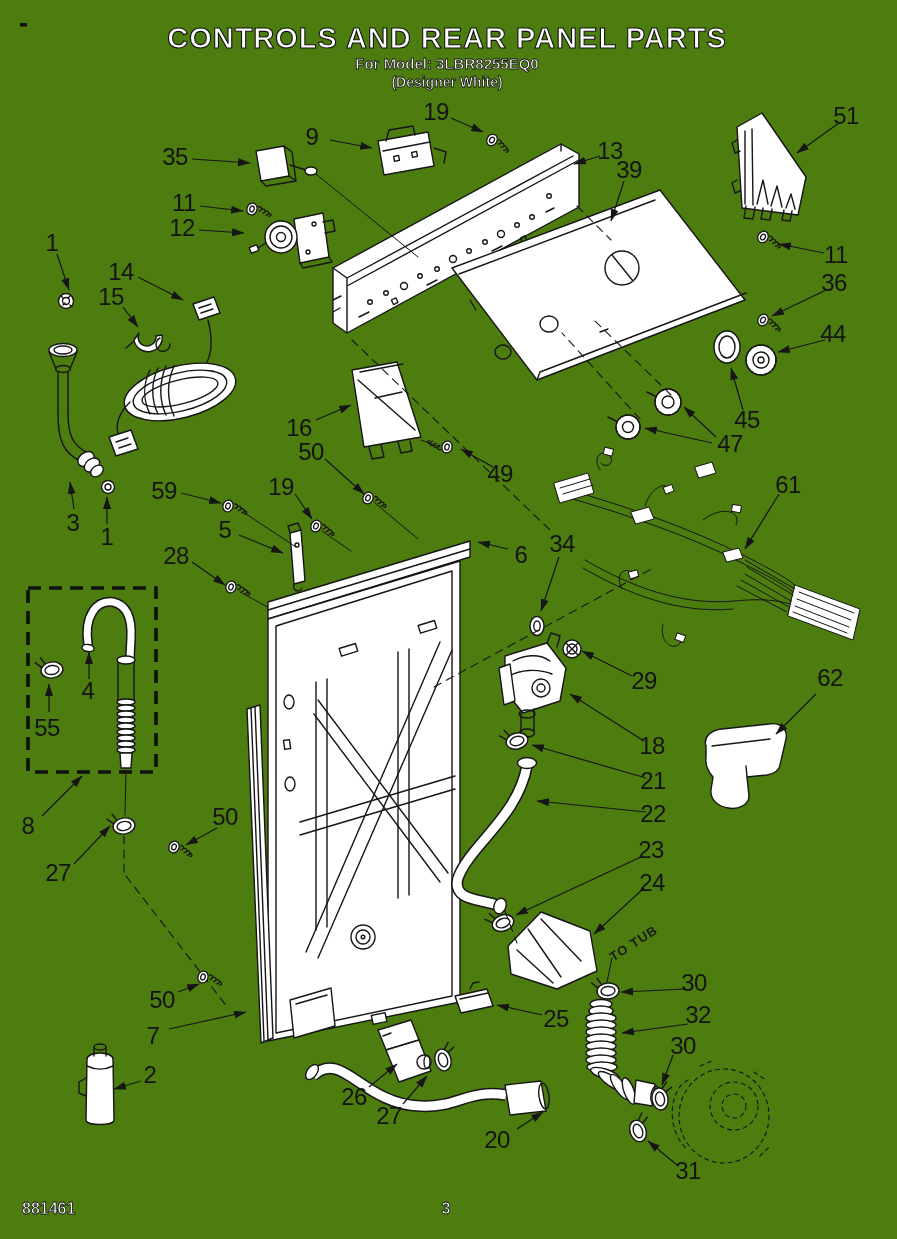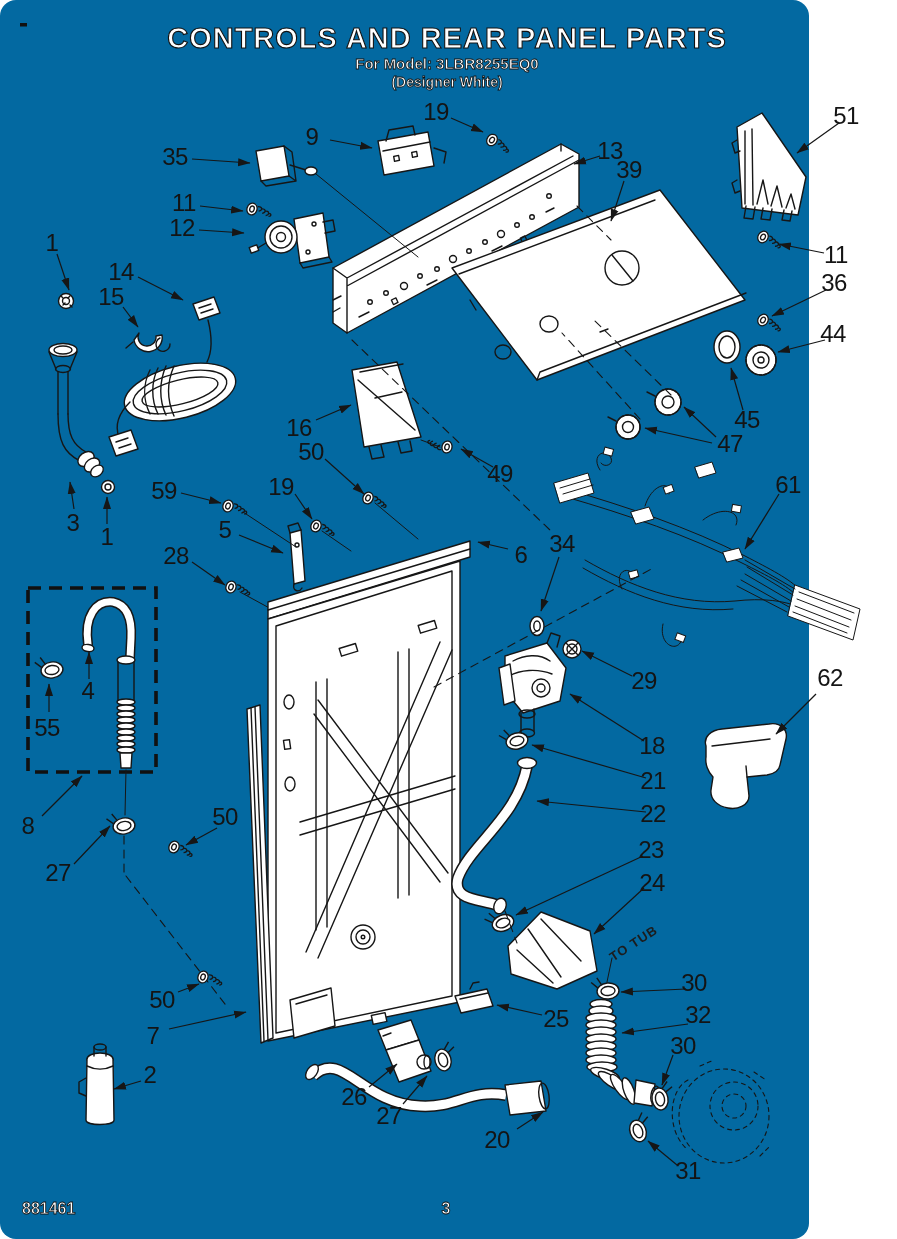--- a/index.html
+++ b/index.html
@@ -1,16 +1,16 @@
 <!DOCTYPE html>
 <html><head>
 <meta charset="utf-8">
 <style>
   html,body{margin:0;padding:0;background:#fff;}
-  .stage{width:809px;height:1239px;position:relative;background:#0369a1;border-radius:16px;}
+  .stage{width:897px;height:1239px;position:relative;background:#4d7c0f;}
   svg{display:block;}
   text{user-select:none;}
   .art{stroke:#161616;stroke-width:1.4;fill:none;stroke-linecap:round;stroke-linejoin:round;}
   .art-thin{stroke:#161616;stroke-width:1;fill:none;stroke-linecap:round;stroke-linejoin:round;}
   .fillw{fill:#fff;}
   .thin{stroke-width:1;}
   .dash2{stroke-dasharray:8 6;stroke-width:1.1;}
   .ghost{stroke-dasharray:4 4;stroke-width:1.1;}
   .dashbox{stroke:#111;stroke-width:3.6;stroke-dasharray:13 8;fill:none;}
   .tube{stroke:#161616;stroke-width:12;fill:none;}

